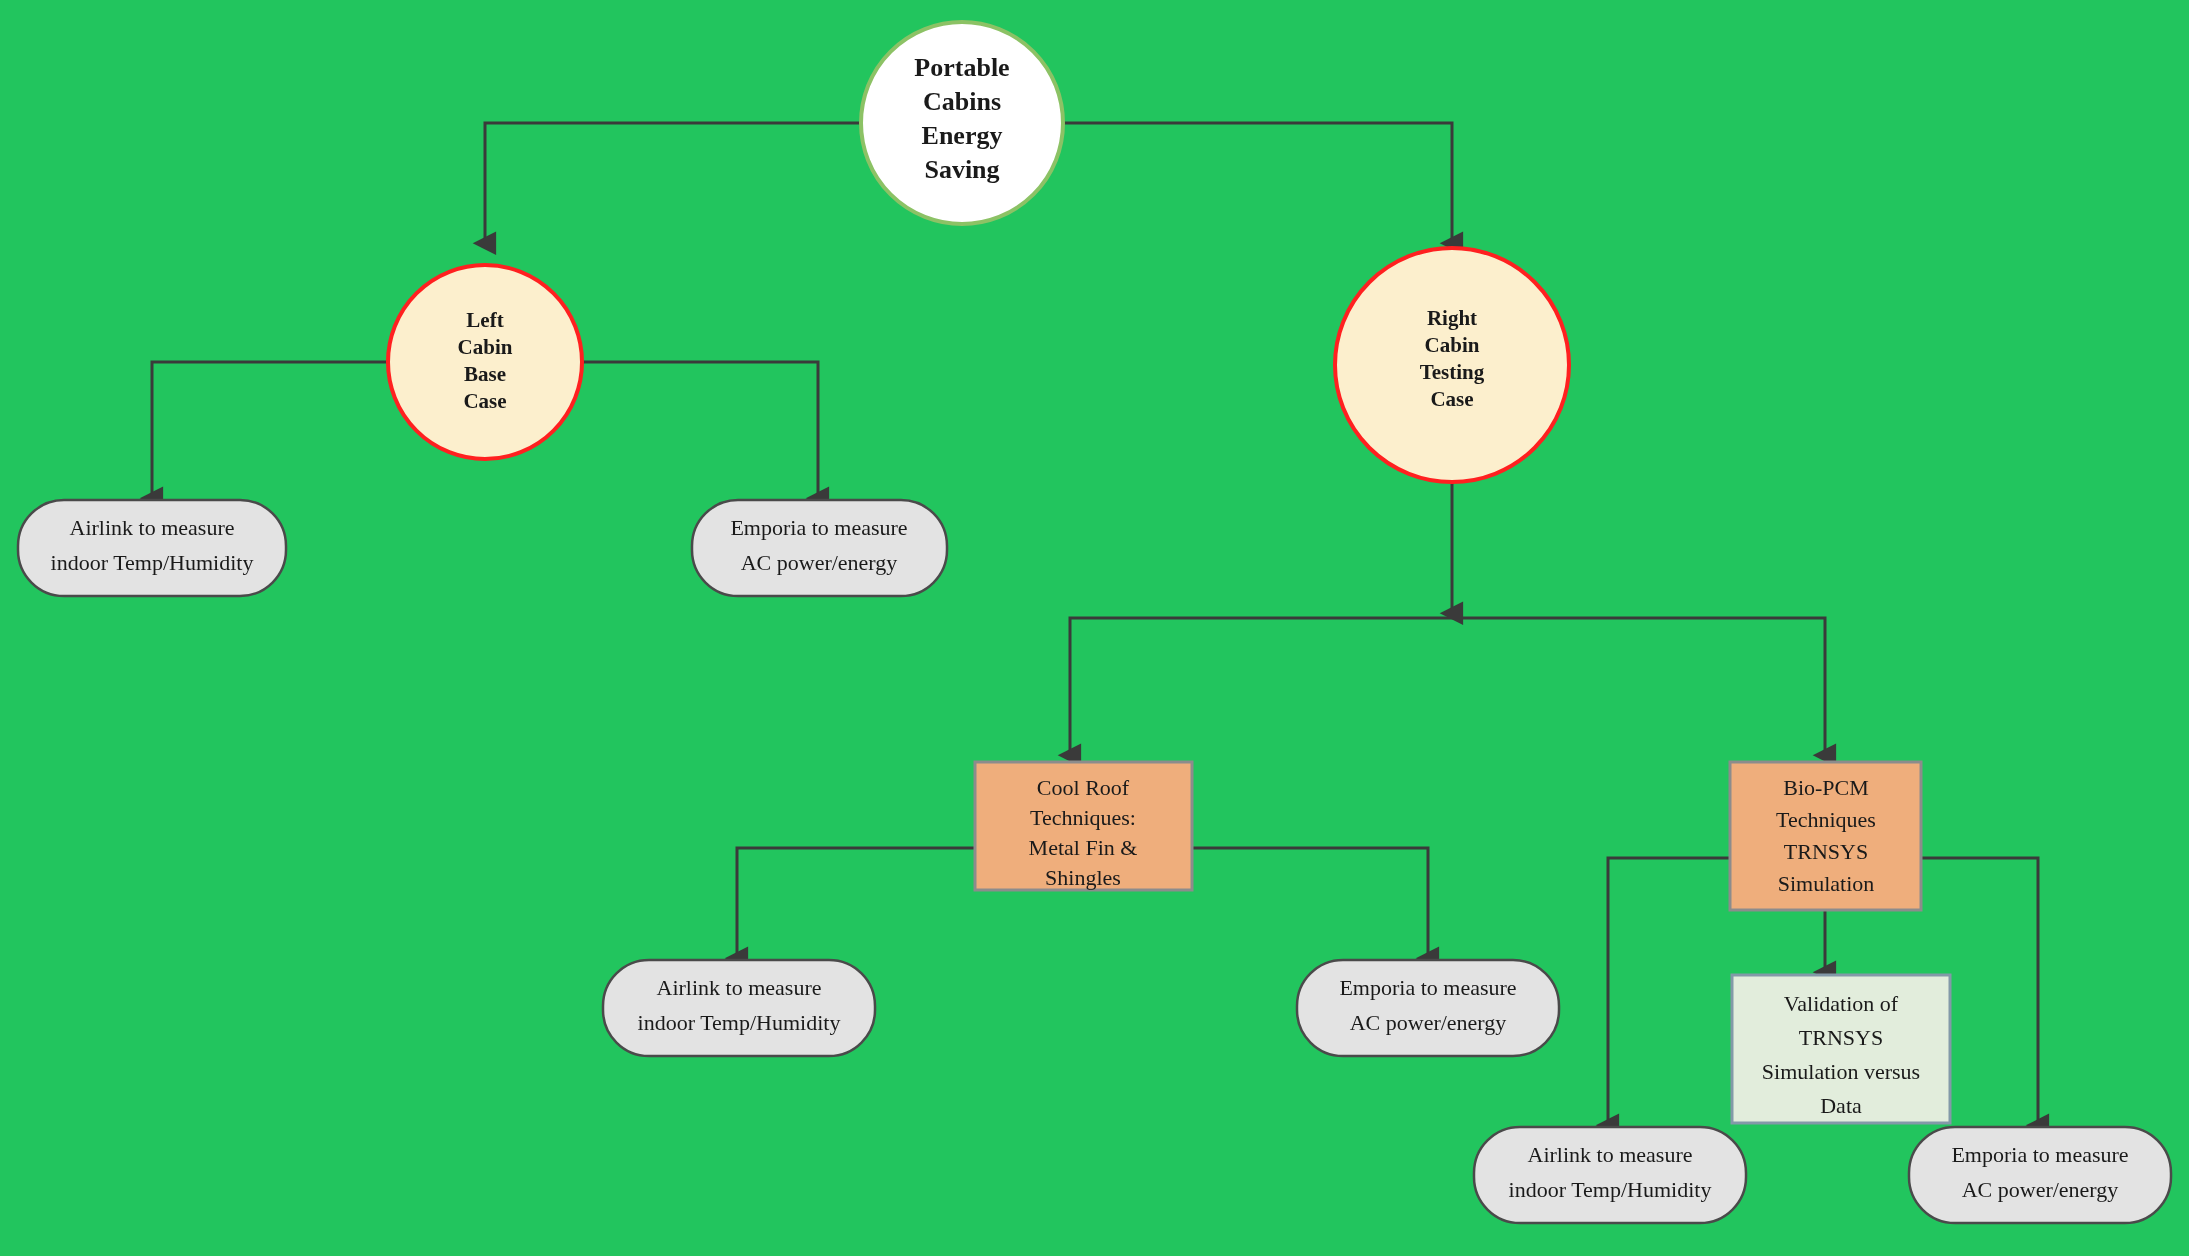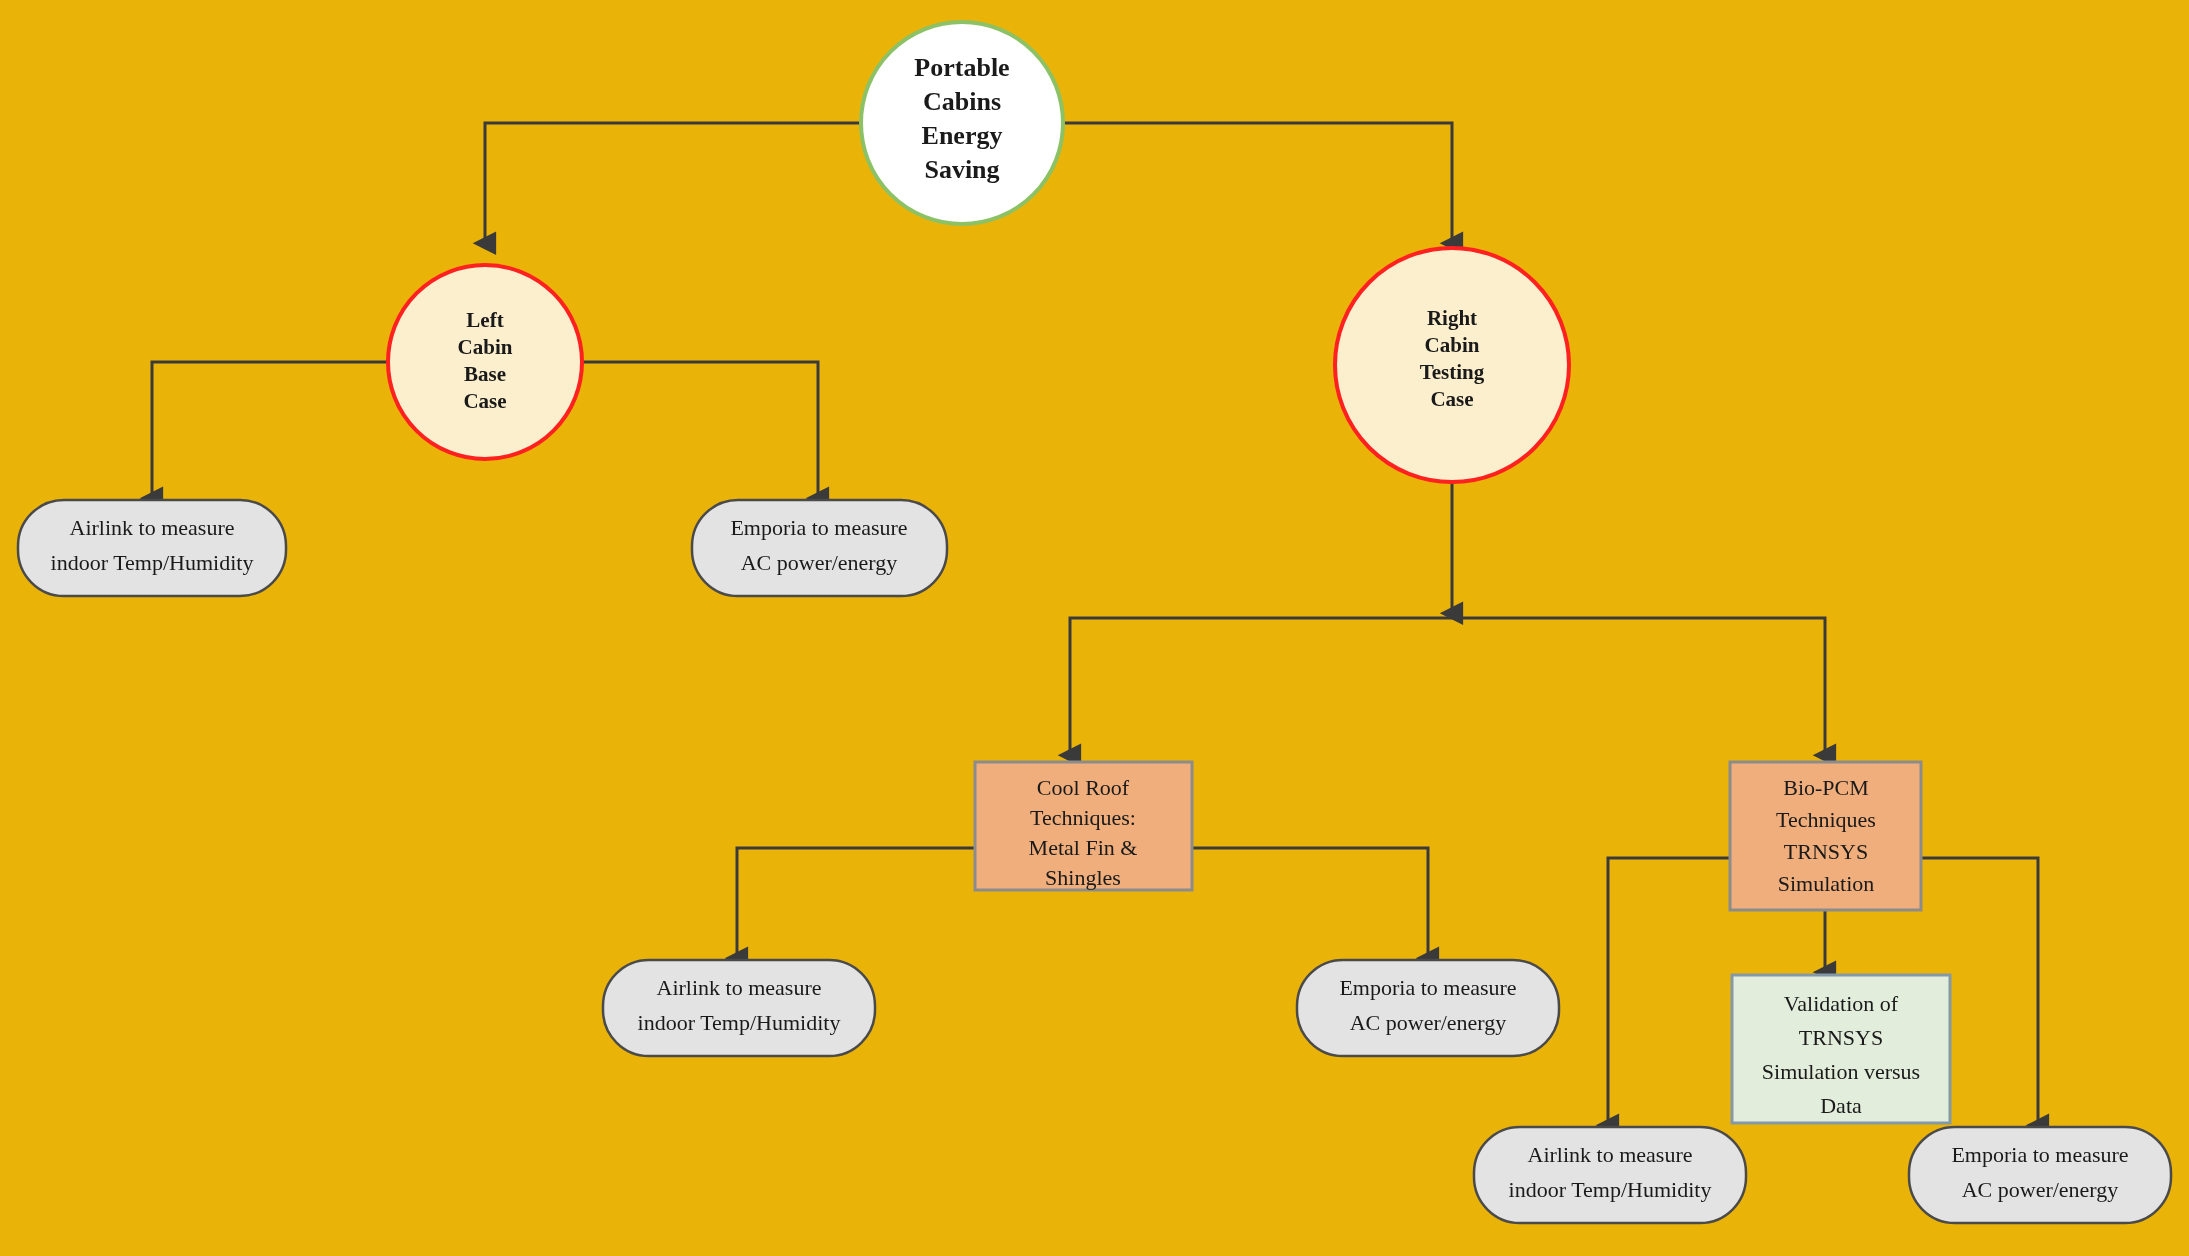--- a/index.html
+++ b/index.html
@@ -10,21 +10,21 @@
   body {
     width: 2189px;
     height: 1256px;
     font-family: "Liberation Serif", "DejaVu Serif", serif;
     overflow: hidden;
   }
   #canvas {
     position: relative;
     width: 2189px;
     height: 1256px;
-    background: #eab308;
+    background: #22c55e;
     text-align: right;
   }
   svg.diagram {
     position: absolute;
     top: 0;
     left: 0;
     width: 2189px;
     height: 1256px;
   }
   .node-text {

